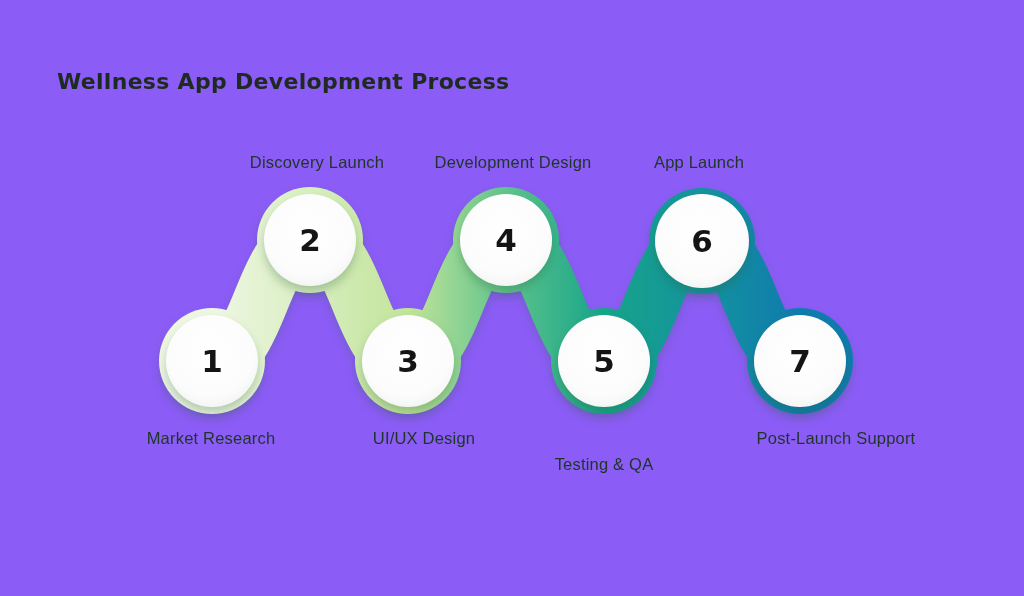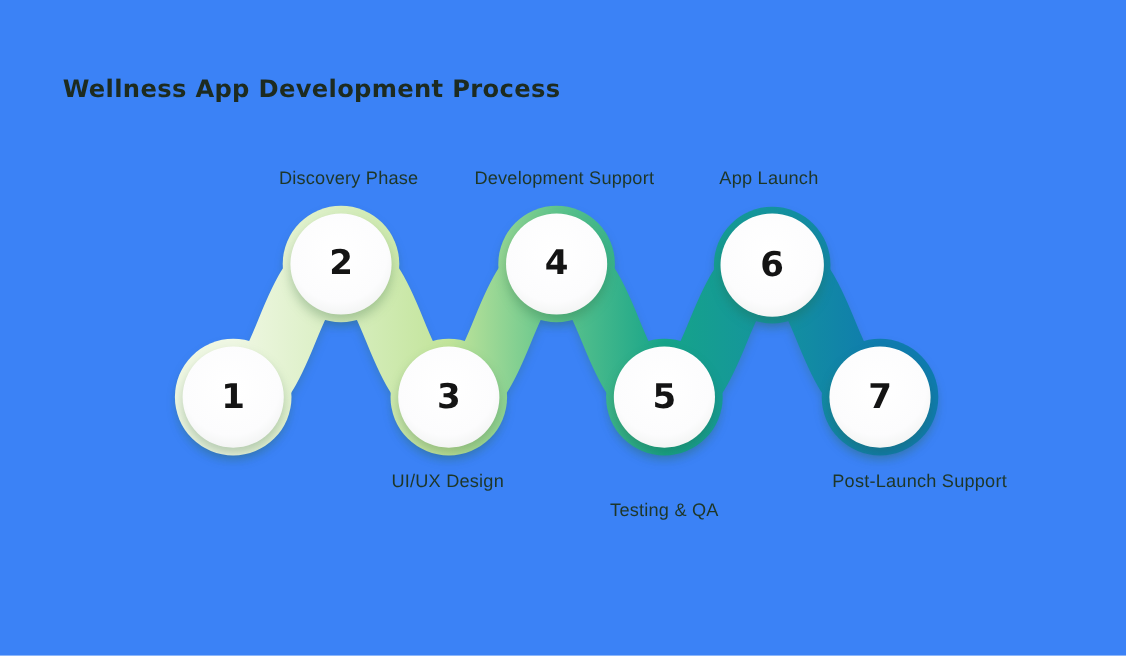--- a/index.html
+++ b/index.html
@@ -56,21 +56,21 @@
     font-size: 31px;
     font-weight: 700;
     color: #141414;
     font-family: "DejaVu Sans", "Liberation Sans", sans-serif;
     line-height: 1;
   }
 </style>
 </head>
 <body>
 
-<div class="canvas" style="background-color: #3b82f6;">
+<div class="canvas" style="background-color: #8b5cf6;">
 
   <h1 class="page-title" style="color: rgb(29, 43, 32);">Wellness App Development Process</h1>
 
   <svg class="diagram-svg" viewBox="0 0 1024 596">
     <defs>
       <linearGradient id="ribbonGrad" gradientUnits="userSpaceOnUse" x1="160" y1="300" x2="855" y2="300">
         <stop offset="0.075" stop-color="#eff7e3"></stop>
         <stop offset="0.216" stop-color="#d8eec0"></stop>
         <stop offset="0.357" stop-color="#c2e49a"></stop>
         <stop offset="0.498" stop-color="#5fc48c"></stop>
@@ -114,21 +114,22 @@
   </svg>
 
   <div class="step-number" style="left: 212px; top: 361px; color: rgb(20, 20, 20);">1</div>
   <div class="step-number" style="left: 310px; top: 240px; color: rgb(20, 20, 20);">2</div>
   <div class="step-number" style="left: 408px; top: 361px; color: rgb(20, 20, 20);">3</div>
   <div class="step-number" style="left: 506px; top: 240px; color: rgb(20, 20, 20);">4</div>
   <div class="step-number" style="left: 604px; top: 361px; color: rgb(20, 20, 20);">5</div>
   <div class="step-number" style="left: 702px; top: 241px; color: rgb(20, 20, 20);">6</div>
   <div class="step-number" style="left: 800px; top: 361px; color: rgb(20, 20, 20);">7</div>
 
-  <div class="step-label top" style="left: 317px; color: rgb(30, 54, 39);">Discovery Phase</div>
-  <div class="step-label top" style="left: 513px; color: rgb(30, 54, 39);">Development Support</div>
+  <div class="step-label top" style="left: 317px; color: rgb(30, 54, 39);">Discovery Launch</div>
+  <div class="step-label top" style="left: 513px; color: rgb(30, 54, 39);">Development Design</div>
   <div class="step-label top" style="left: 699px; color: rgb(30, 54, 39);">App Launch</div>
 
-  <div class="step-label bottom" style="left: 407px; color: rgb(30, 54, 39);">UI/UX Design</div>
+  <div class="step-label bottom" style="left: 211px; color: rgb(30, 54, 39);">Market Research</div>
+  <div class="step-label bottom" style="left: 424px; color: rgb(30, 54, 39);">UI/UX Design</div>
   <div class="step-label bottom" style="left: 604px; color: rgb(30, 54, 39); margin-top: 26px;">Testing &amp; QA</div>
   <div class="step-label bottom" style="left: 836px; color: rgb(30, 54, 39);">Post-Launch Support</div>
 
 </div>
 
 </body></html>

